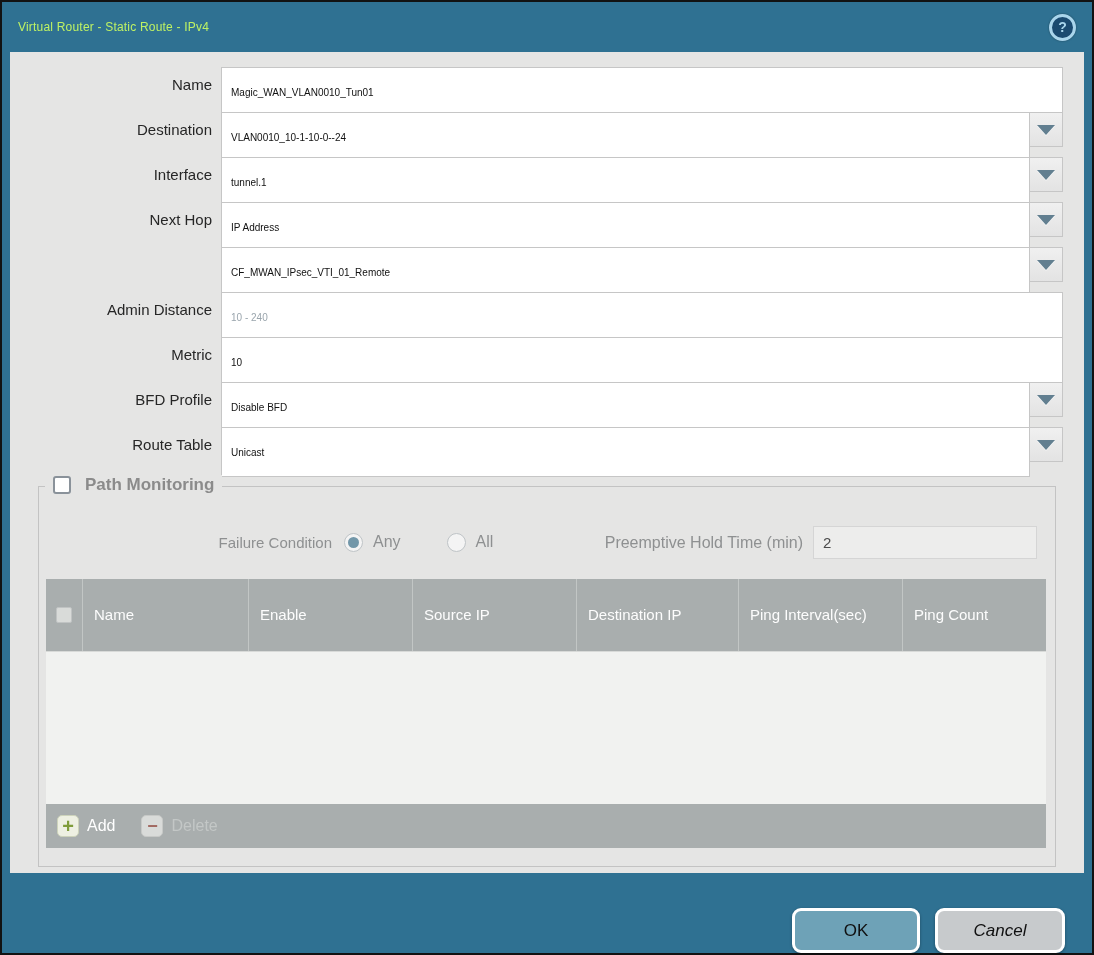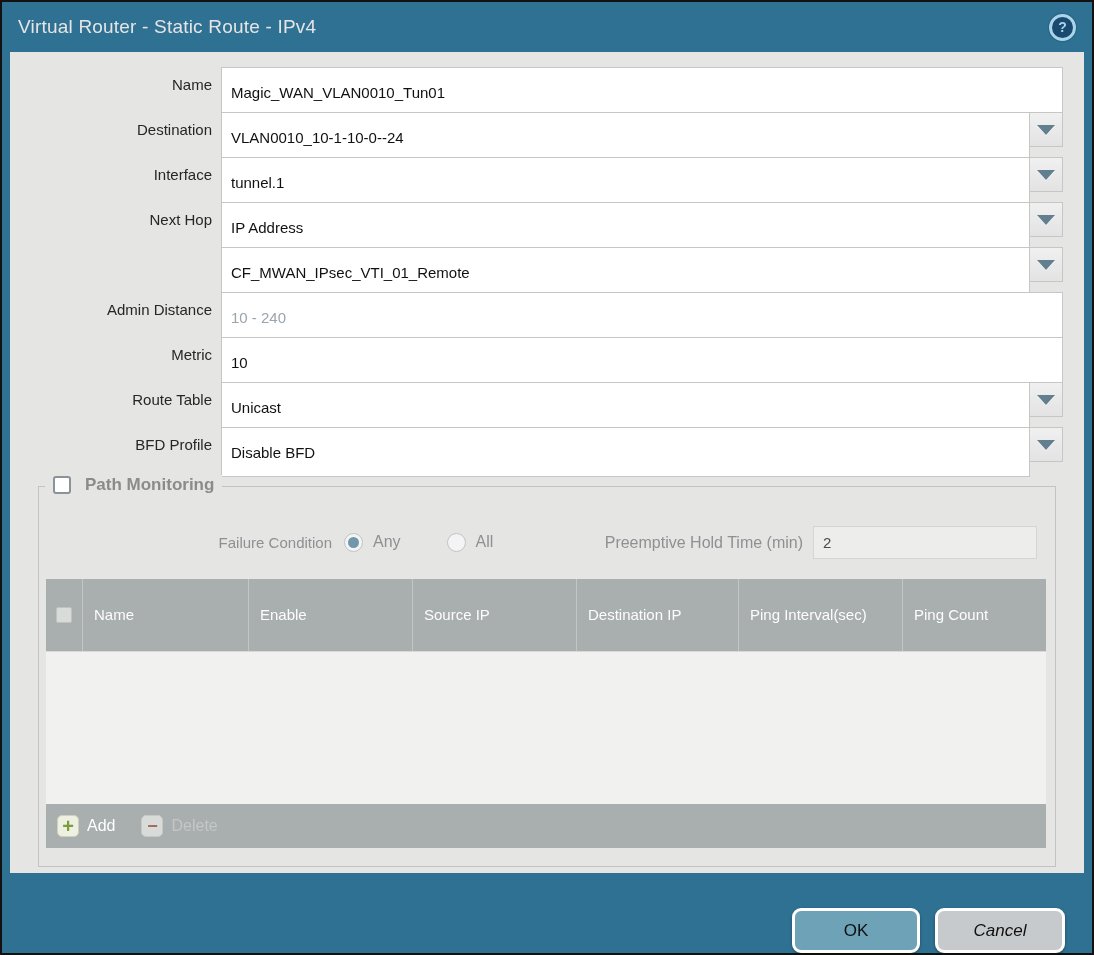--- a/index.html
+++ b/index.html
@@ -13,21 +13,21 @@
     display: flex; flex-direction: column;
     position: relative;
   }
 
   
   .titlebar {
     height: 50px; flex: none;
     display: flex; align-items: center; justify-content: space-between;
     padding: 0 16px 0 16px;
   }
-  .titlebar .title { color: #e5e5e5; font-size: 19px; letter-spacing: .2px; }
+  .titlebar .title { color: #bef264; font-size: 12px; letter-spacing: .2px; }
   .help-icon {
     width: 27px; height: 27px; border-radius: 50%;
     background: #1a4a70; border: 3px solid #a9d5ec;
     color: #a9d5ec; font-weight: bold; font-size: 14px;
     display: flex; align-items: center; justify-content: center;
     cursor: pointer; box-shadow: 0 0 2px rgba(0,0,0,.4);
   }
 
   
   .body {
@@ -40,21 +40,21 @@
   .form-row { display: flex; align-items: center; height: 35px; margin: 0 21px 10px 0; }
   .form-row .flabel {
     width: 211px; flex: none;
     text-align: right; padding-right: 9px;
     font-size: 15px; color: #262626;
   }
   .ctrl { flex: 1; display: flex; height: 35px; }
   .text-input, .combo-input {
     flex: 1; height: 50px; min-width: 0;
     border: 1px solid #c6c6c6;
-    padding: 0 9px; font-size: 15px; color: #111;
+    padding: 0 9px; font-size: 10px; color: #111;
     background: #ffffff; outline: none;
     font-family: "Liberation Sans", sans-serif;
   }
   .text-input::placeholder { color: #9aa5ad; }
   .combo-trigger {
     flex: none; width: 33px; height: 35px;
     background: linear-gradient(#f0f0f0, #e3e3e3);
     border: 1px solid #c6c6c6; border-left: none;
     display: flex; align-items: center; justify-content: center;
     cursor: pointer;
@@ -228,33 +228,33 @@
     </div>
 
     <div class="form-row">
       <span class="flabel">Metric</span>
       <span class="ctrl">
         <input class="text-input" type="text" value="10" style="">
       </span>
     </div>
 
     <div class="form-row">
+      <span class="flabel">BFD Profile</span>
+      <span class="ctrl">
+        <input class="combo-input" type="text" value="Disable BFD" style="">
+        <span class="combo-trigger">
+            <span class="tri-down"></span>
+          </span>
+      </span>
+    </div>
+
+    <div class="form-row">
       <span class="flabel">Route Table</span>
       <span class="ctrl">
         <input class="combo-input" type="text" value="Unicast" style="">
-        <span class="combo-trigger">
-            <span class="tri-down"></span>
-          </span>
-      </span>
-    </div>
-
-    <div class="form-row">
-      <span class="flabel">BFD Profile</span>
-      <span class="ctrl">
-        <input class="combo-input" type="text" value="Disable BFD" style="">
         <span class="combo-trigger">
             <span class="tri-down"></span>
           </span>
       </span>
     </div>
 
     <div class="pm-fieldset">
       <div class="pm-legend">
         <span class="pm-checkbox"></span>
         <span class="pm-title">Path Monitoring</span>

